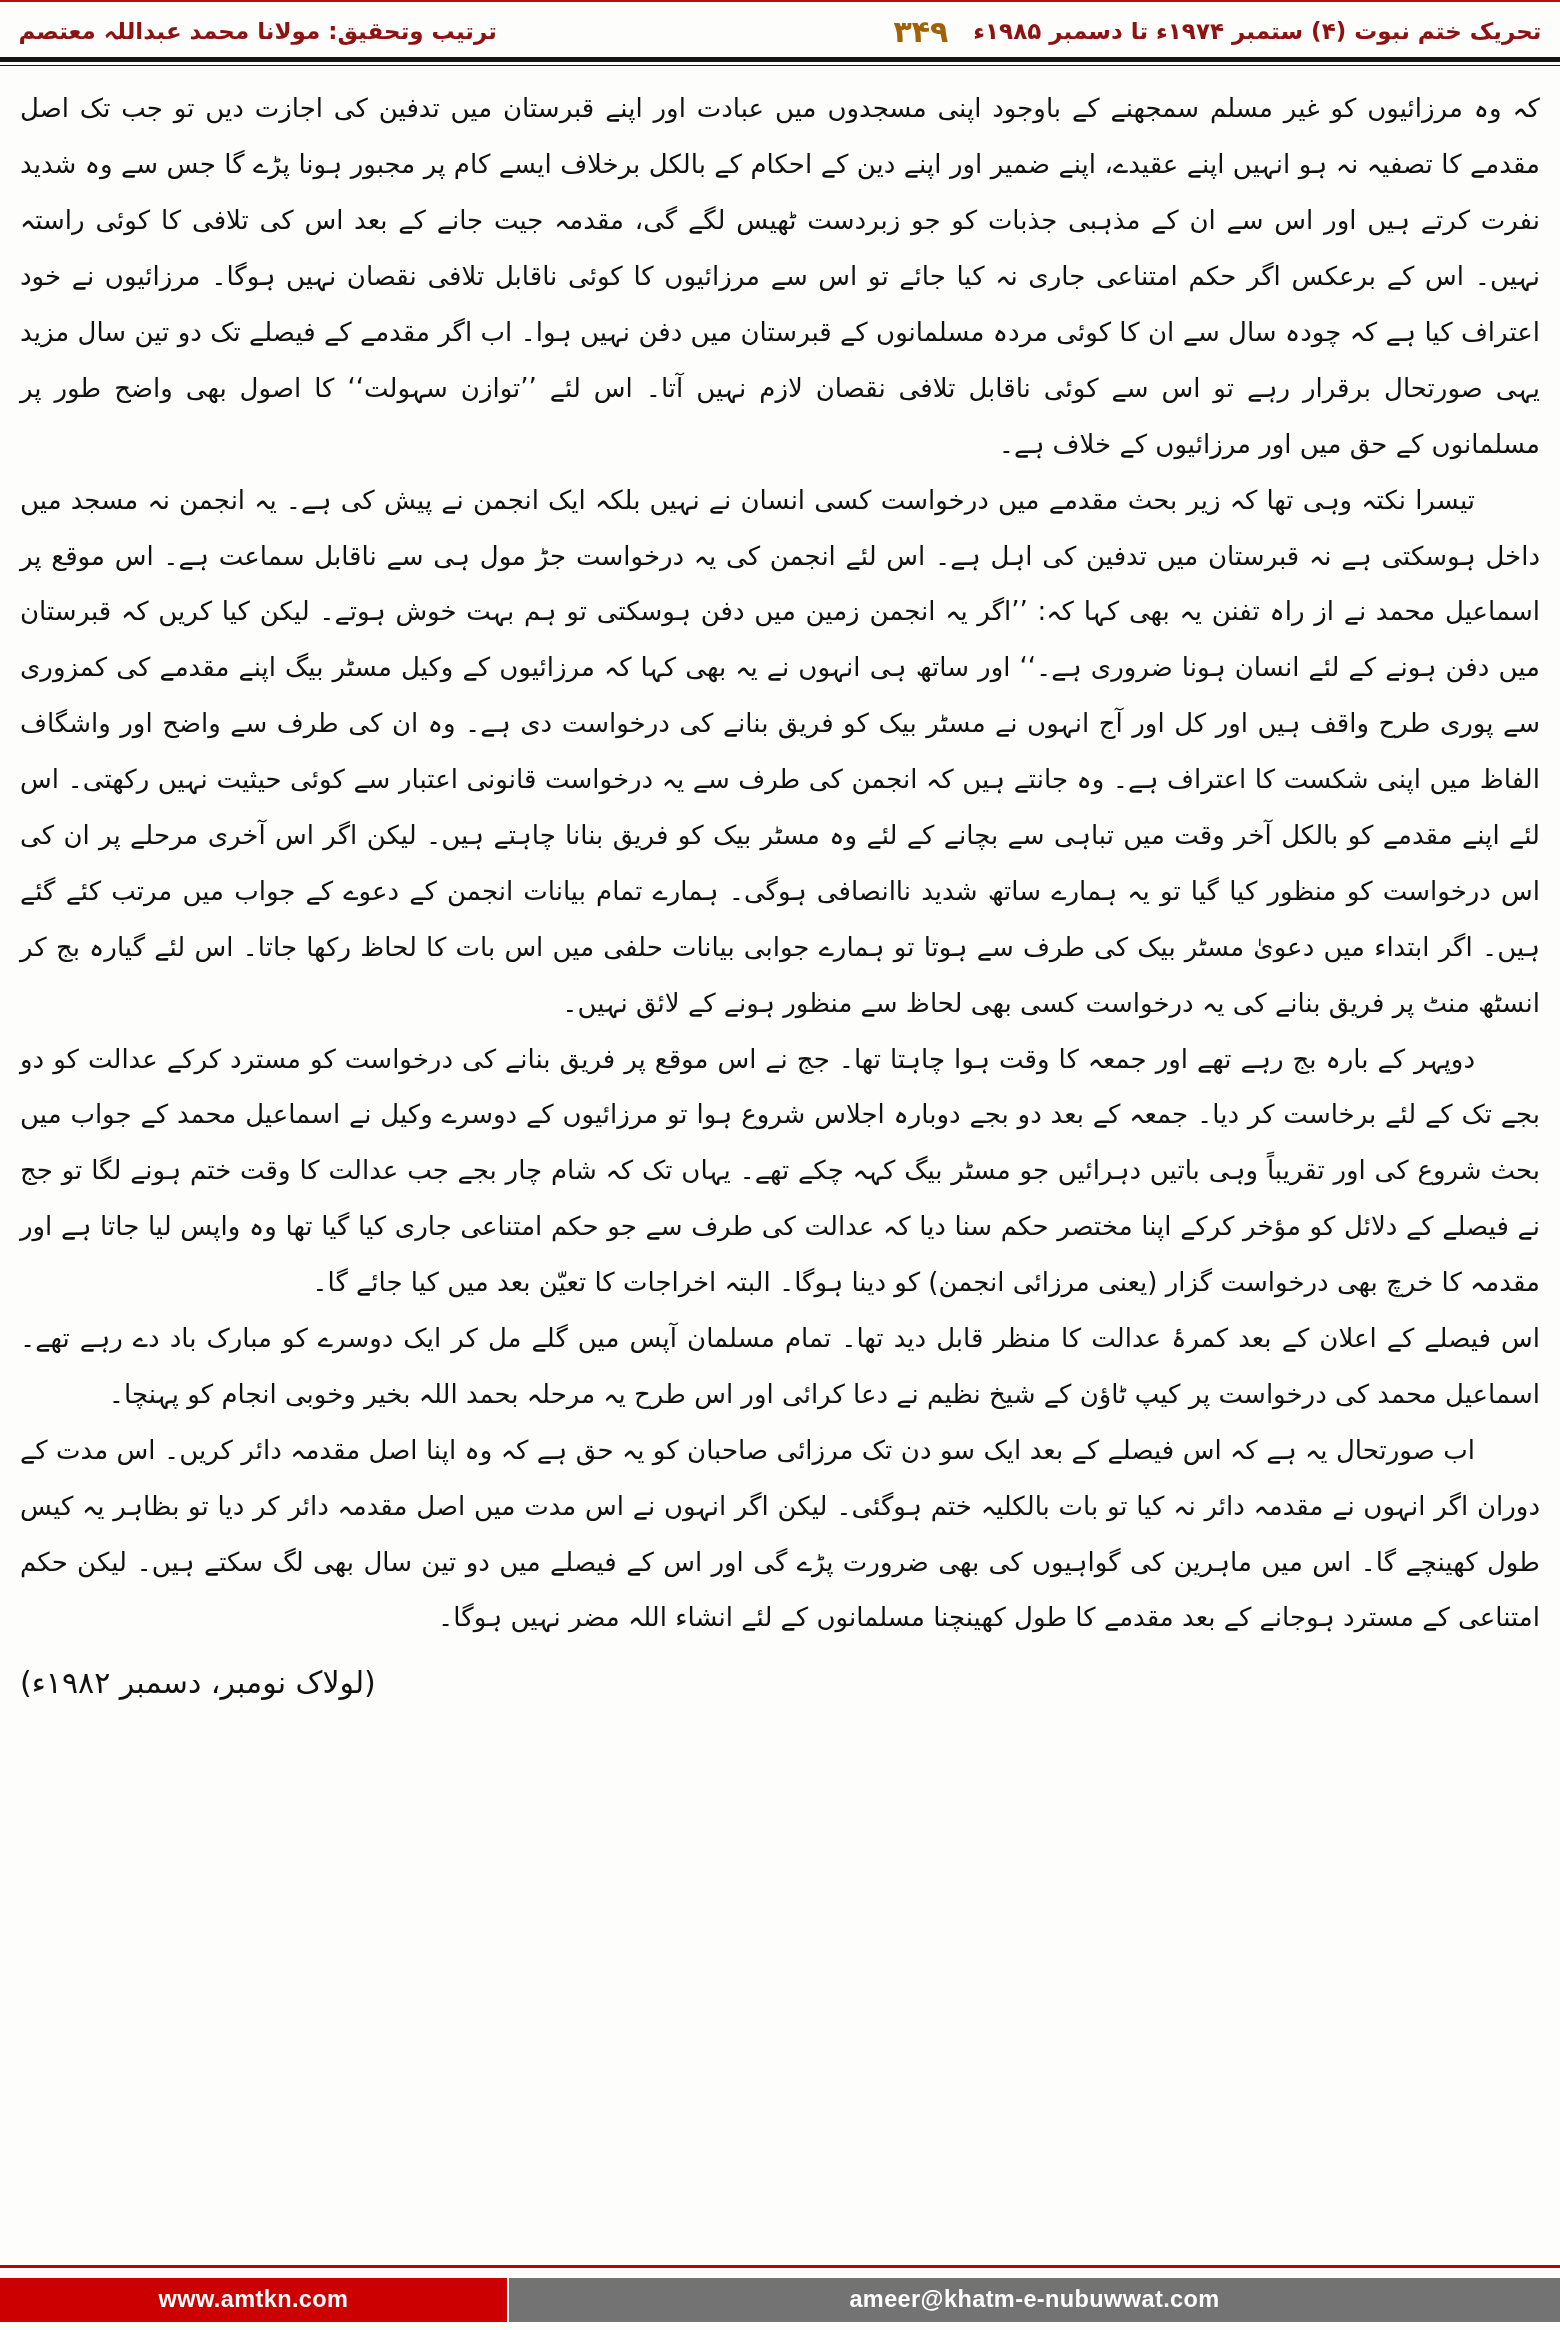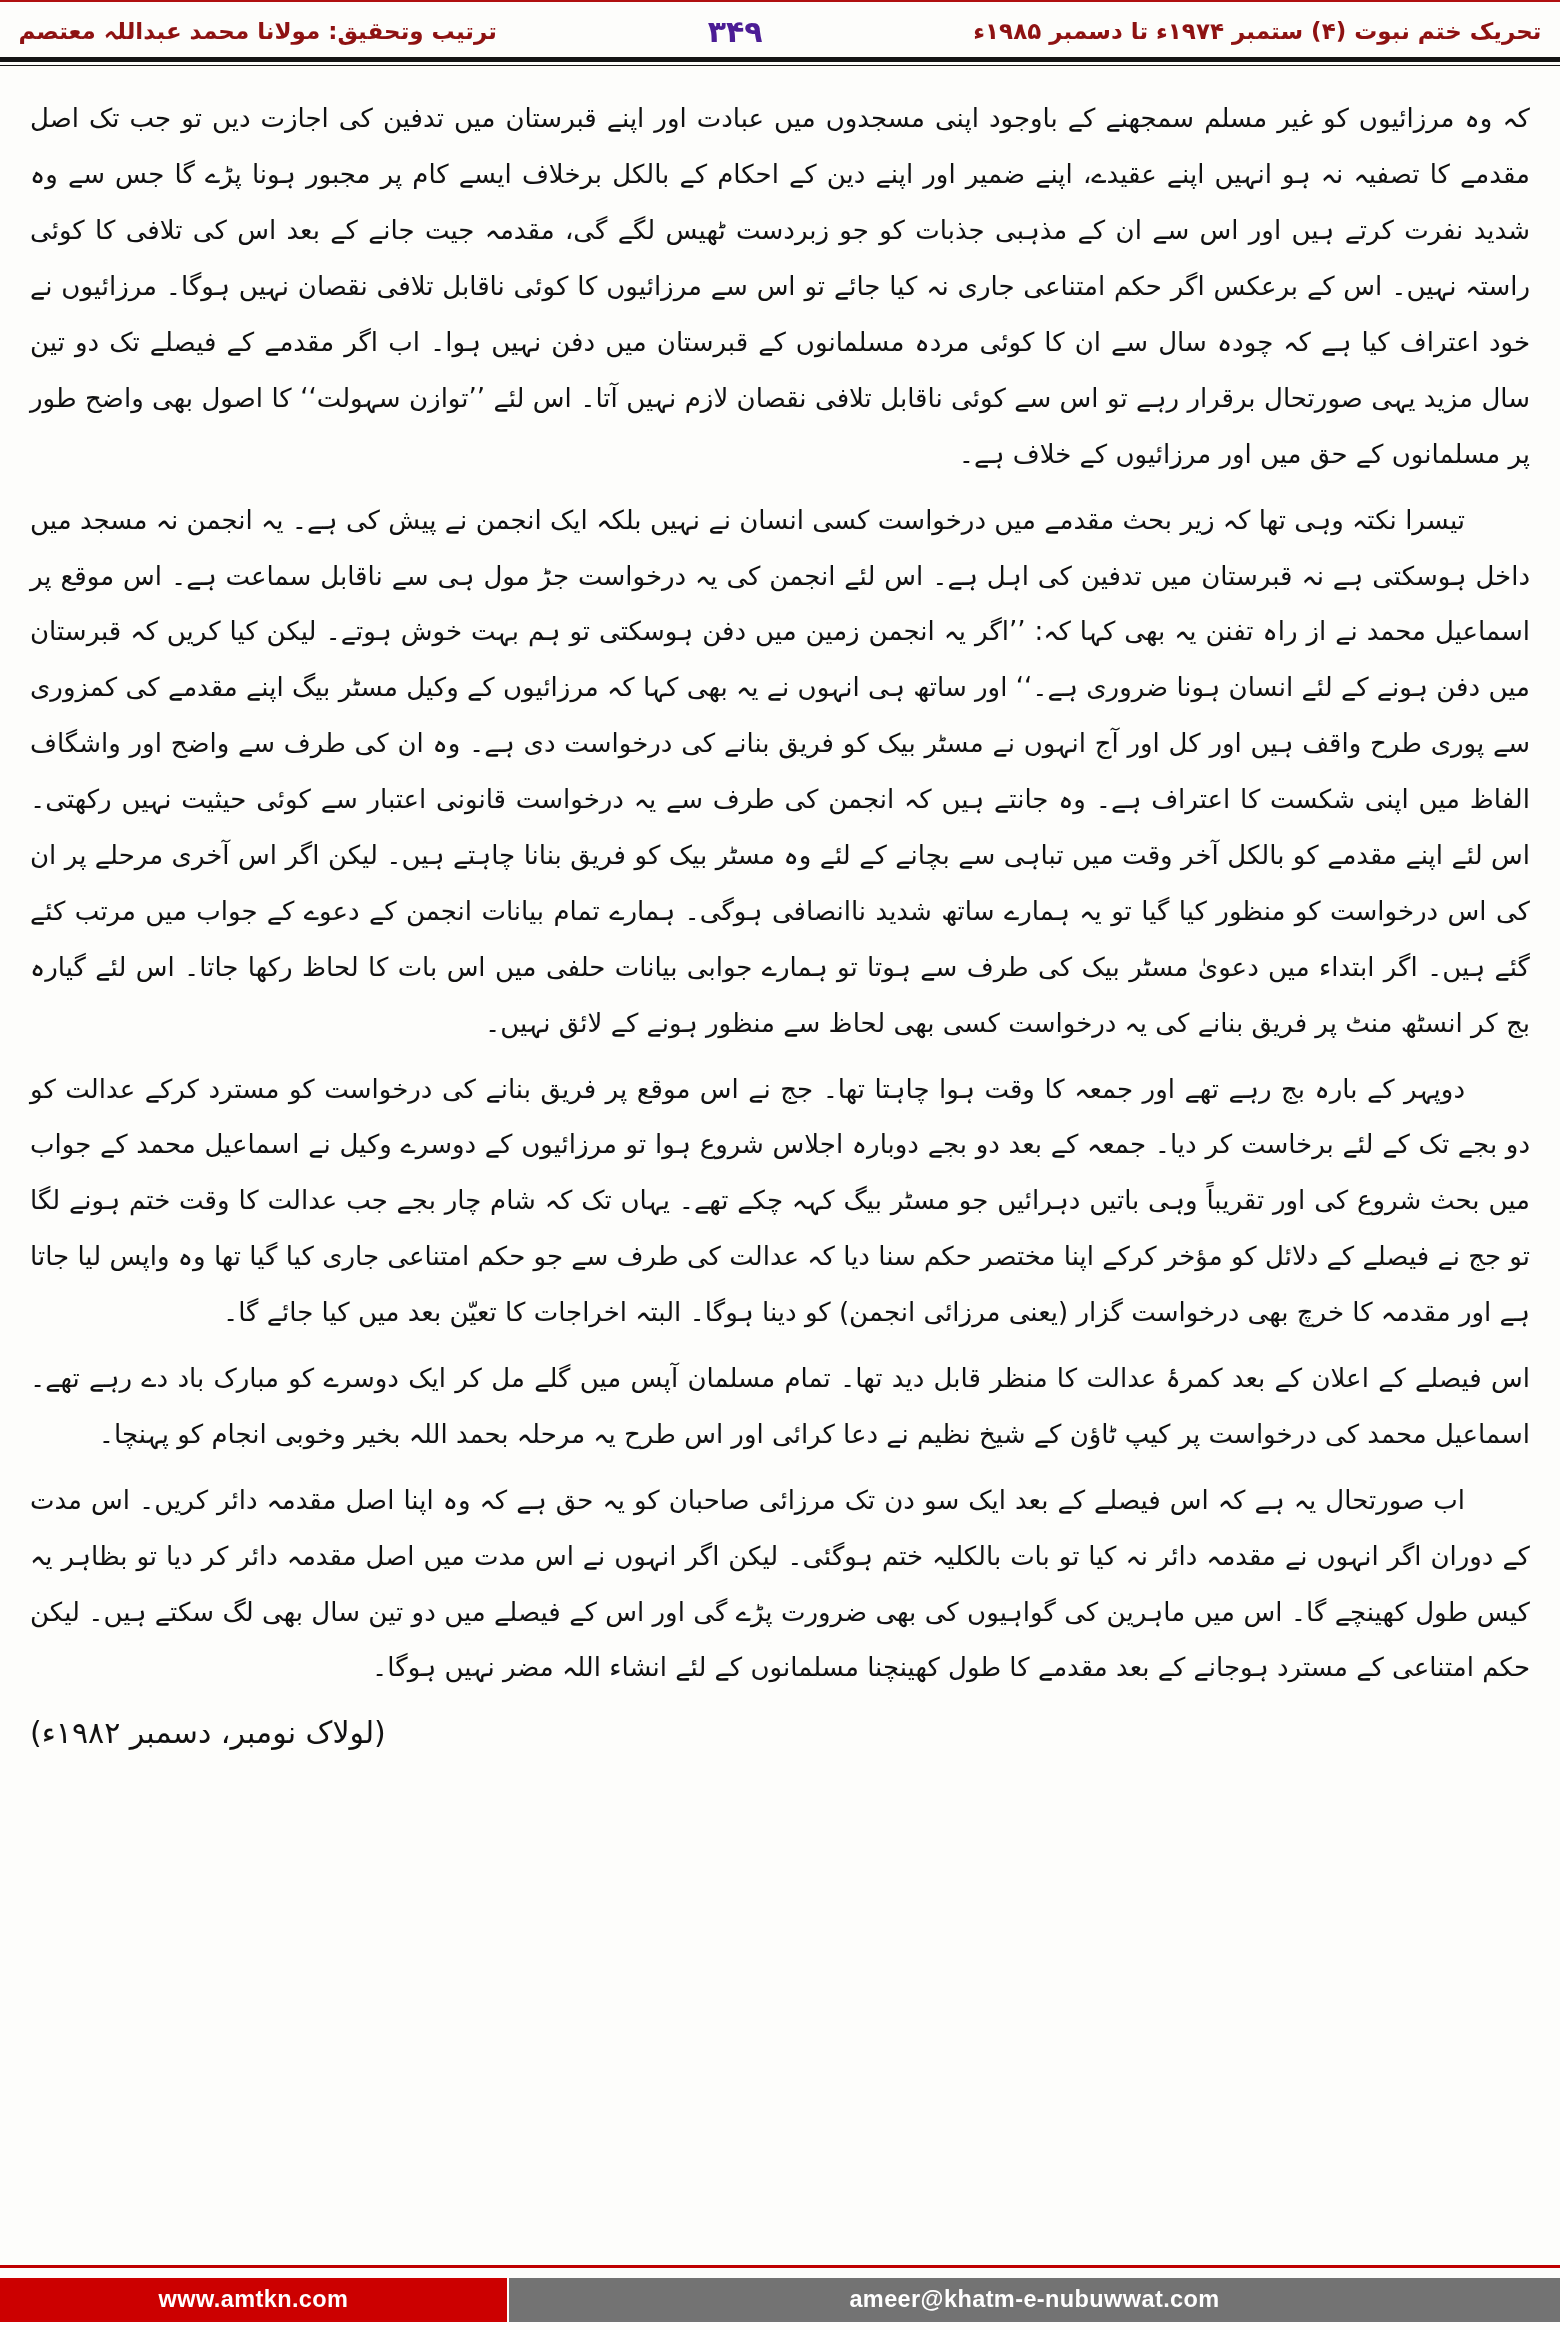--- a/index.html
+++ b/index.html
@@ -24,44 +24,43 @@
     padding: 11.8px 18.5px 8.4px 18.5px;
     direction: rtl;
   }
   .page-header .hdr-text {
     color: #8e1212;
     font-weight: bold;
     font-size: 23px;
     white-space: nowrap;
   }
   .page-header .page-num {
-    color: #4c1d95;
+    color: #a16207;
     font-weight: bold;
     font-size: 30px;
     flex: 1;
-    text-align: center;
     padding: 0 25px;
   }
   .double-rule {
     border-top: 5px solid #151515;
     border-bottom: 1.7px solid #151515;
     height: 9.2px;
     margin: 0;
   }
   
   .page-body {
     flex: 1;
     direction: rtl;
     padding: 15px 20px 0 20px;
     font-size: 26px;
     line-height: 2.15;
     color: #111;
     text-align: justify;
   }
-  .page-body p { margin: 10px; }
+  .page-body p { margin: 0; }
   .page-body p.indent { text-indent: 65px; }
   .citation {
     float: left;
     direction: rtl;
     font-size: 30px;
     color: #111;
     margin-top: 5px;
   }
   
   .footer-rule {

